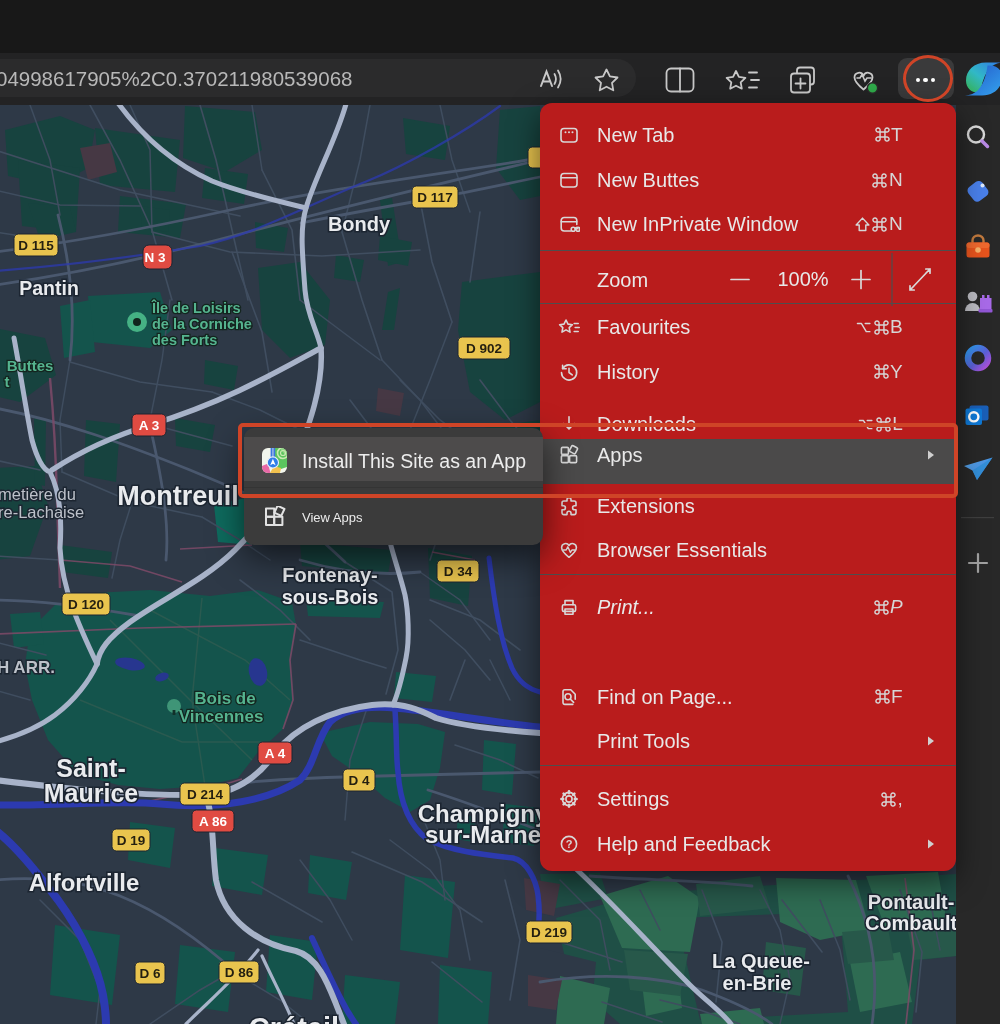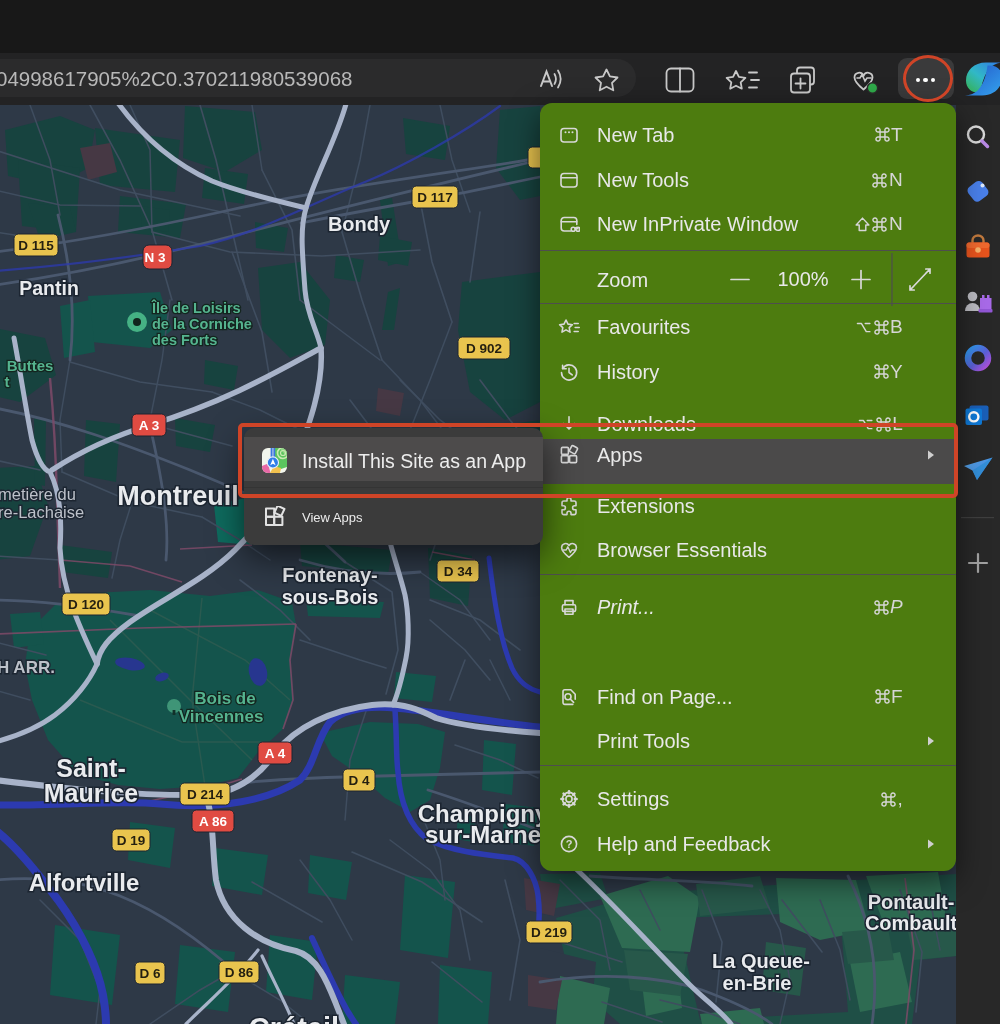--- a/index.html
+++ b/index.html
@@ -9,21 +9,21 @@
   
   #topbar{left:0;top:0;width:1000px;height:53px;background:#181818;}
   #toolbar{left:0;top:53px;width:1000px;height:52px;background:#232324;}
   #urlbar{left:-30px;top:59px;width:666px;height:38px;background:#2b2b2c;border-radius:19px;}
   #urltext{left:-4px;top:67px;width:520px;height:28px;color:#b8b8b8;font-size:20.5px;letter-spacing:0px;white-space:nowrap;overflow:hidden;}
   
   #sidebar{left:956px;top:105px;width:44px;height:919px;background:#282828;}
   
   #map{left:0;top:105px;width:956px;height:919px;}
   
-  #menu{left:540px;top:103px;width:416px;height:768px;background:#4d7c0f;border-radius:12px;box-shadow:0 10px 30px rgba(0,0,0,.55);}
+  #menu{left:540px;top:103px;width:416px;height:768px;background:#b91c1c;border-radius:12px;box-shadow:0 10px 30px rgba(0,0,0,.55);}
   .mrow{position:absolute;left:0;width:416px;height:44px;}
   .mrow .lbl{position:absolute;left:57px;top:50%;transform:translateY(-50%);font-size:20px;color:#e8e8e8;white-space:nowrap;}
   .mrow .sc{position:absolute;right:53px;top:50%;transform:translateY(-50%);font-size:19px;color:#d6d6d6;white-space:nowrap;display:flex;align-items:center;}
   .sc .kg{width:17px;height:17px;margin-right:0.5px;}
   .sc span{letter-spacing:0.3px;}
   .mrow .micon{position:absolute;left:18px;top:50%;transform:translateY(-50%);width:22px;height:22px;}
   .mrow .arr{position:absolute;right:20px;top:50%;transform:translateY(-50%);width:10px;height:12px;}
   .msep{position:absolute;left:0;width:416px;height:1px;background:#4e4e4e;}
   
   #submenu{left:244px;top:428px;width:299px;height:117px;background:#3b3b3b;border-radius:10px;box-shadow:0 12px 34px rgba(0,0,0,.6);}
@@ -424,21 +424,21 @@
           <span>T</span>
         </span>
       </div>
 <div class="mrow" style="top:55px;height:44px;">
         <svg class="micon" viewBox="0 0 22 22">
           <g stroke="#d8d8d8" stroke-width="1.6" fill="none" stroke-linecap="round" stroke-linejoin="round">
             <rect x="3" y="4.5" width="16" height="13.5" rx="3"></rect>
             <line x1="3.2" y1="8.7" x2="18.8" y2="8.7"></line>
           </g>
         </svg>
-        <span class="lbl">New Tools</span>
+        <span class="lbl">New Buttes</span>
         <span class="sc">
           <svg class="kg" viewBox="0 0 16 16">
             <path d="M5.7,5.7 H4 A1.95,1.95 0 1 1 5.7,4 Z M10.3,5.7 V4 A1.95,1.95 0 1 1 12,5.7 Z M10.3,10.3 H12 A1.95,1.95 0 1 1 10.3,12 Z M5.7,10.3 V12 A1.95,1.95 0 1 1 4,10.3 Z M5.7,5.7 H10.3 V10.3 H5.7 Z" stroke="#d6d6d6" stroke-width="1.35" fill="none" stroke-linejoin="round" stroke-linecap="round"></path>
           </svg>
           <span>N</span>
         </span>
       </div>
 <div class="mrow" style="top:99px;height:44px;">
         <svg class="micon" viewBox="0 0 22 22">
           <g stroke="#d8d8d8" stroke-width="1.6" fill="none" stroke-linecap="round" stroke-linejoin="round">

